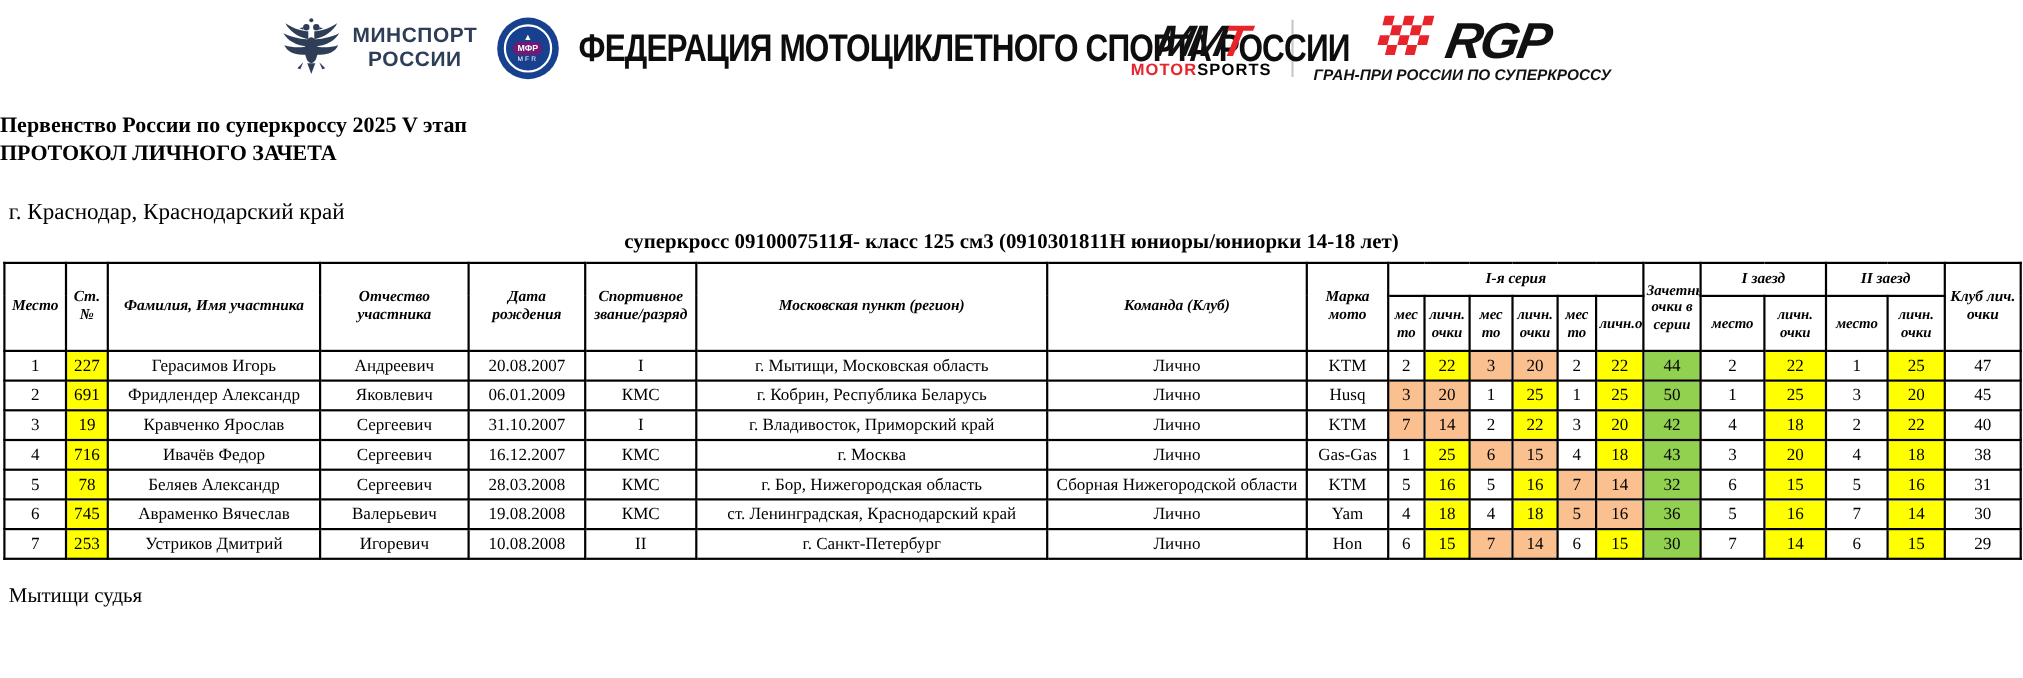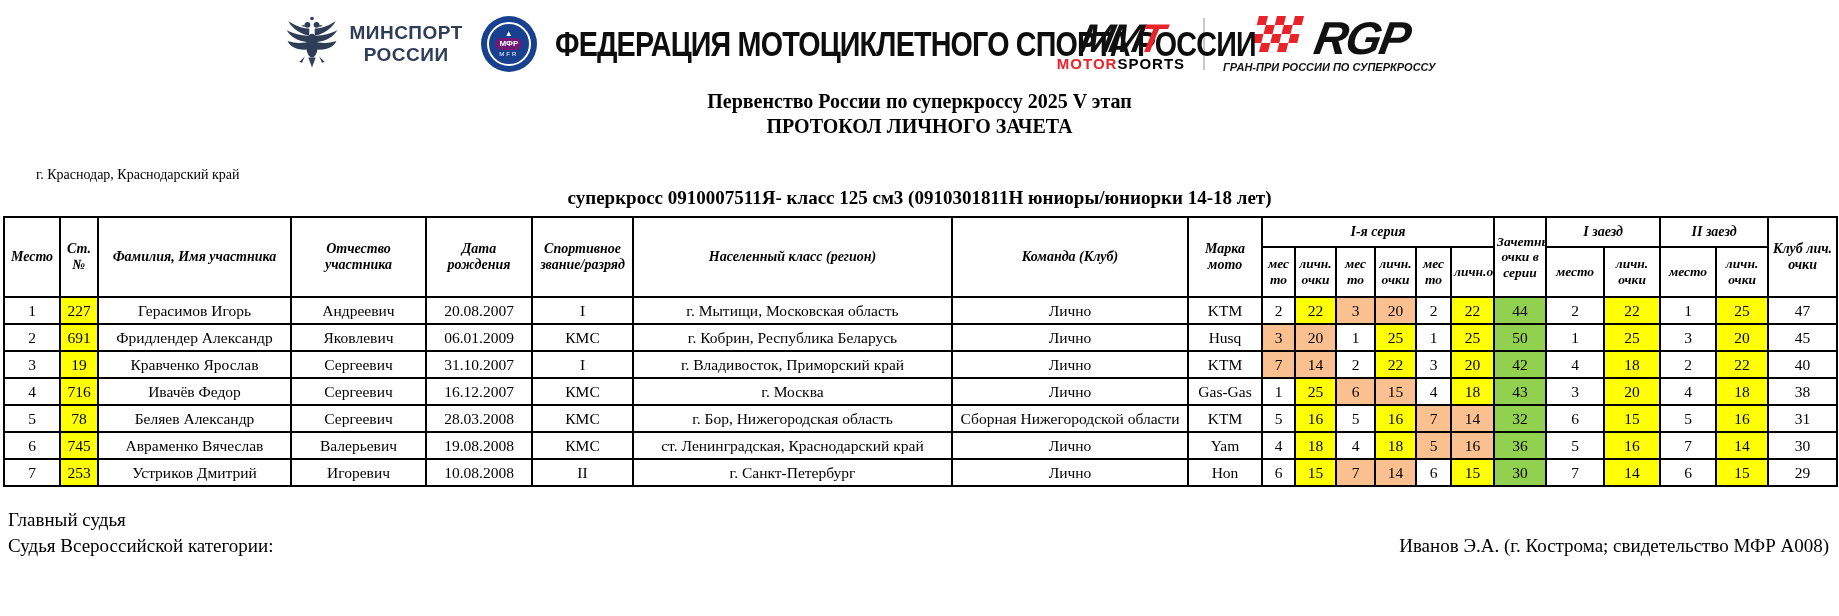--- a/index.html
+++ b/index.html
@@ -46,27 +46,27 @@
   .mmt-bottom .motor{color:#e8232a;text-align:right;}
   .logo-divider{width:2px;height:52px;background:#c9c9c9;}
   .rgp-logo{display:flex;flex-direction:column;align-items:center;line-height:1;}
   .rgp-main{display:flex;align-items:center;gap:2px;}
   .rgp-text{
     font-family:"Liberation Sans",sans-serif;font-weight:900;font-style:italic;
     font-size:46px;letter-spacing:-2px;transform:skewX(-10deg);color:#111;
   }
   .rgp-tagline{
     font-family:"Liberation Sans",sans-serif;font-weight:bold;font-style:italic;
-    font-size:11px;color:#111;margin-top:1px;white-space:nowrap;
+    font-size:14px;color:#111;margin-top:1px;white-space:nowrap;
   }
   
-  .title-block{text-align:center;font-weight:bold;font-size:20px;line-height:1.25;margin-top:5px;}
+  .title-block{text-align:left;font-weight:bold;font-size:20px;line-height:1.25;margin-top:18px;}
   .meta-row{
     display:flex;justify-content:space-between;align-items:flex-end;
-    font-size:14px;padding:0 10px 0 8px;margin-top:28px;margin-left:28px;
+    font-size:21px;padding:0 10px 0 8px;margin-top:28px;
   }
   .meta-row .dates{padding-right:110px;}
   .subtitle{text-align:center;font-weight:bold;font-size:19px;margin-top:4px;}
   
   table.results{
     border-collapse:collapse;table-layout:fixed;width:1833px;margin:7px 0 0 3px;
     font-size:15.5px;
   }
   table.results th,table.results td{
     border:2px solid #000;padding:0 3px;overflow:hidden;white-space:nowrap;
@@ -199,21 +199,21 @@
     <col style="width:69px">
   </colgroup>
   <thead>
     <tr class="group-row">
       <th rowspan="2">Место</th>
       <th rowspan="2">Ст. №</th>
       <th rowspan="2">Фамилия, Имя участника</th>
       <th rowspan="2">Отчество участника</th>
       <th rowspan="2">Дата рождения</th>
       <th rowspan="2">Спортивное звание/разряд</th>
-      <th rowspan="2">Населенный класс (регион)</th>
+      <th rowspan="2">Московская пункт (регион)</th>
       <th rowspan="2">Команда (Клуб)</th>
       <th rowspan="2">Марка мото</th>
       <th colspan="6">I-я серия</th>
       <th rowspan="2" class="sub">Зачетные очки в серии</th>
       <th colspan="2">I заезд</th>
       <th colspan="2">II заезд</th>
       <th rowspan="2">Клуб лич. очки</th>
     </tr>
     <tr class="sub-row">
       <th class="sub">мес то</th>
@@ -387,20 +387,16 @@
         <td class="c">7</td>
         <td class="c bg-y">14</td>
         <td class="c">6</td>
         <td class="c bg-y">15</td>
         <td class="c">29</td>
       </tr>
     </tbody>
 </table>
 
 <div class="officials">
-  <div class="off-line">Главный судья</div>
-  <div class="off-split">
-    <span>Судья Всероссийской категории:</span>
-    <span>Иванов Э.А. (г. Кострома; свидетельство МФР А008)</span>
-  </div>
+  <div class="off-line">Мытищи судья</div>
   <div class="off-gap"></div>
 
 </div>
 
 </body></html>

